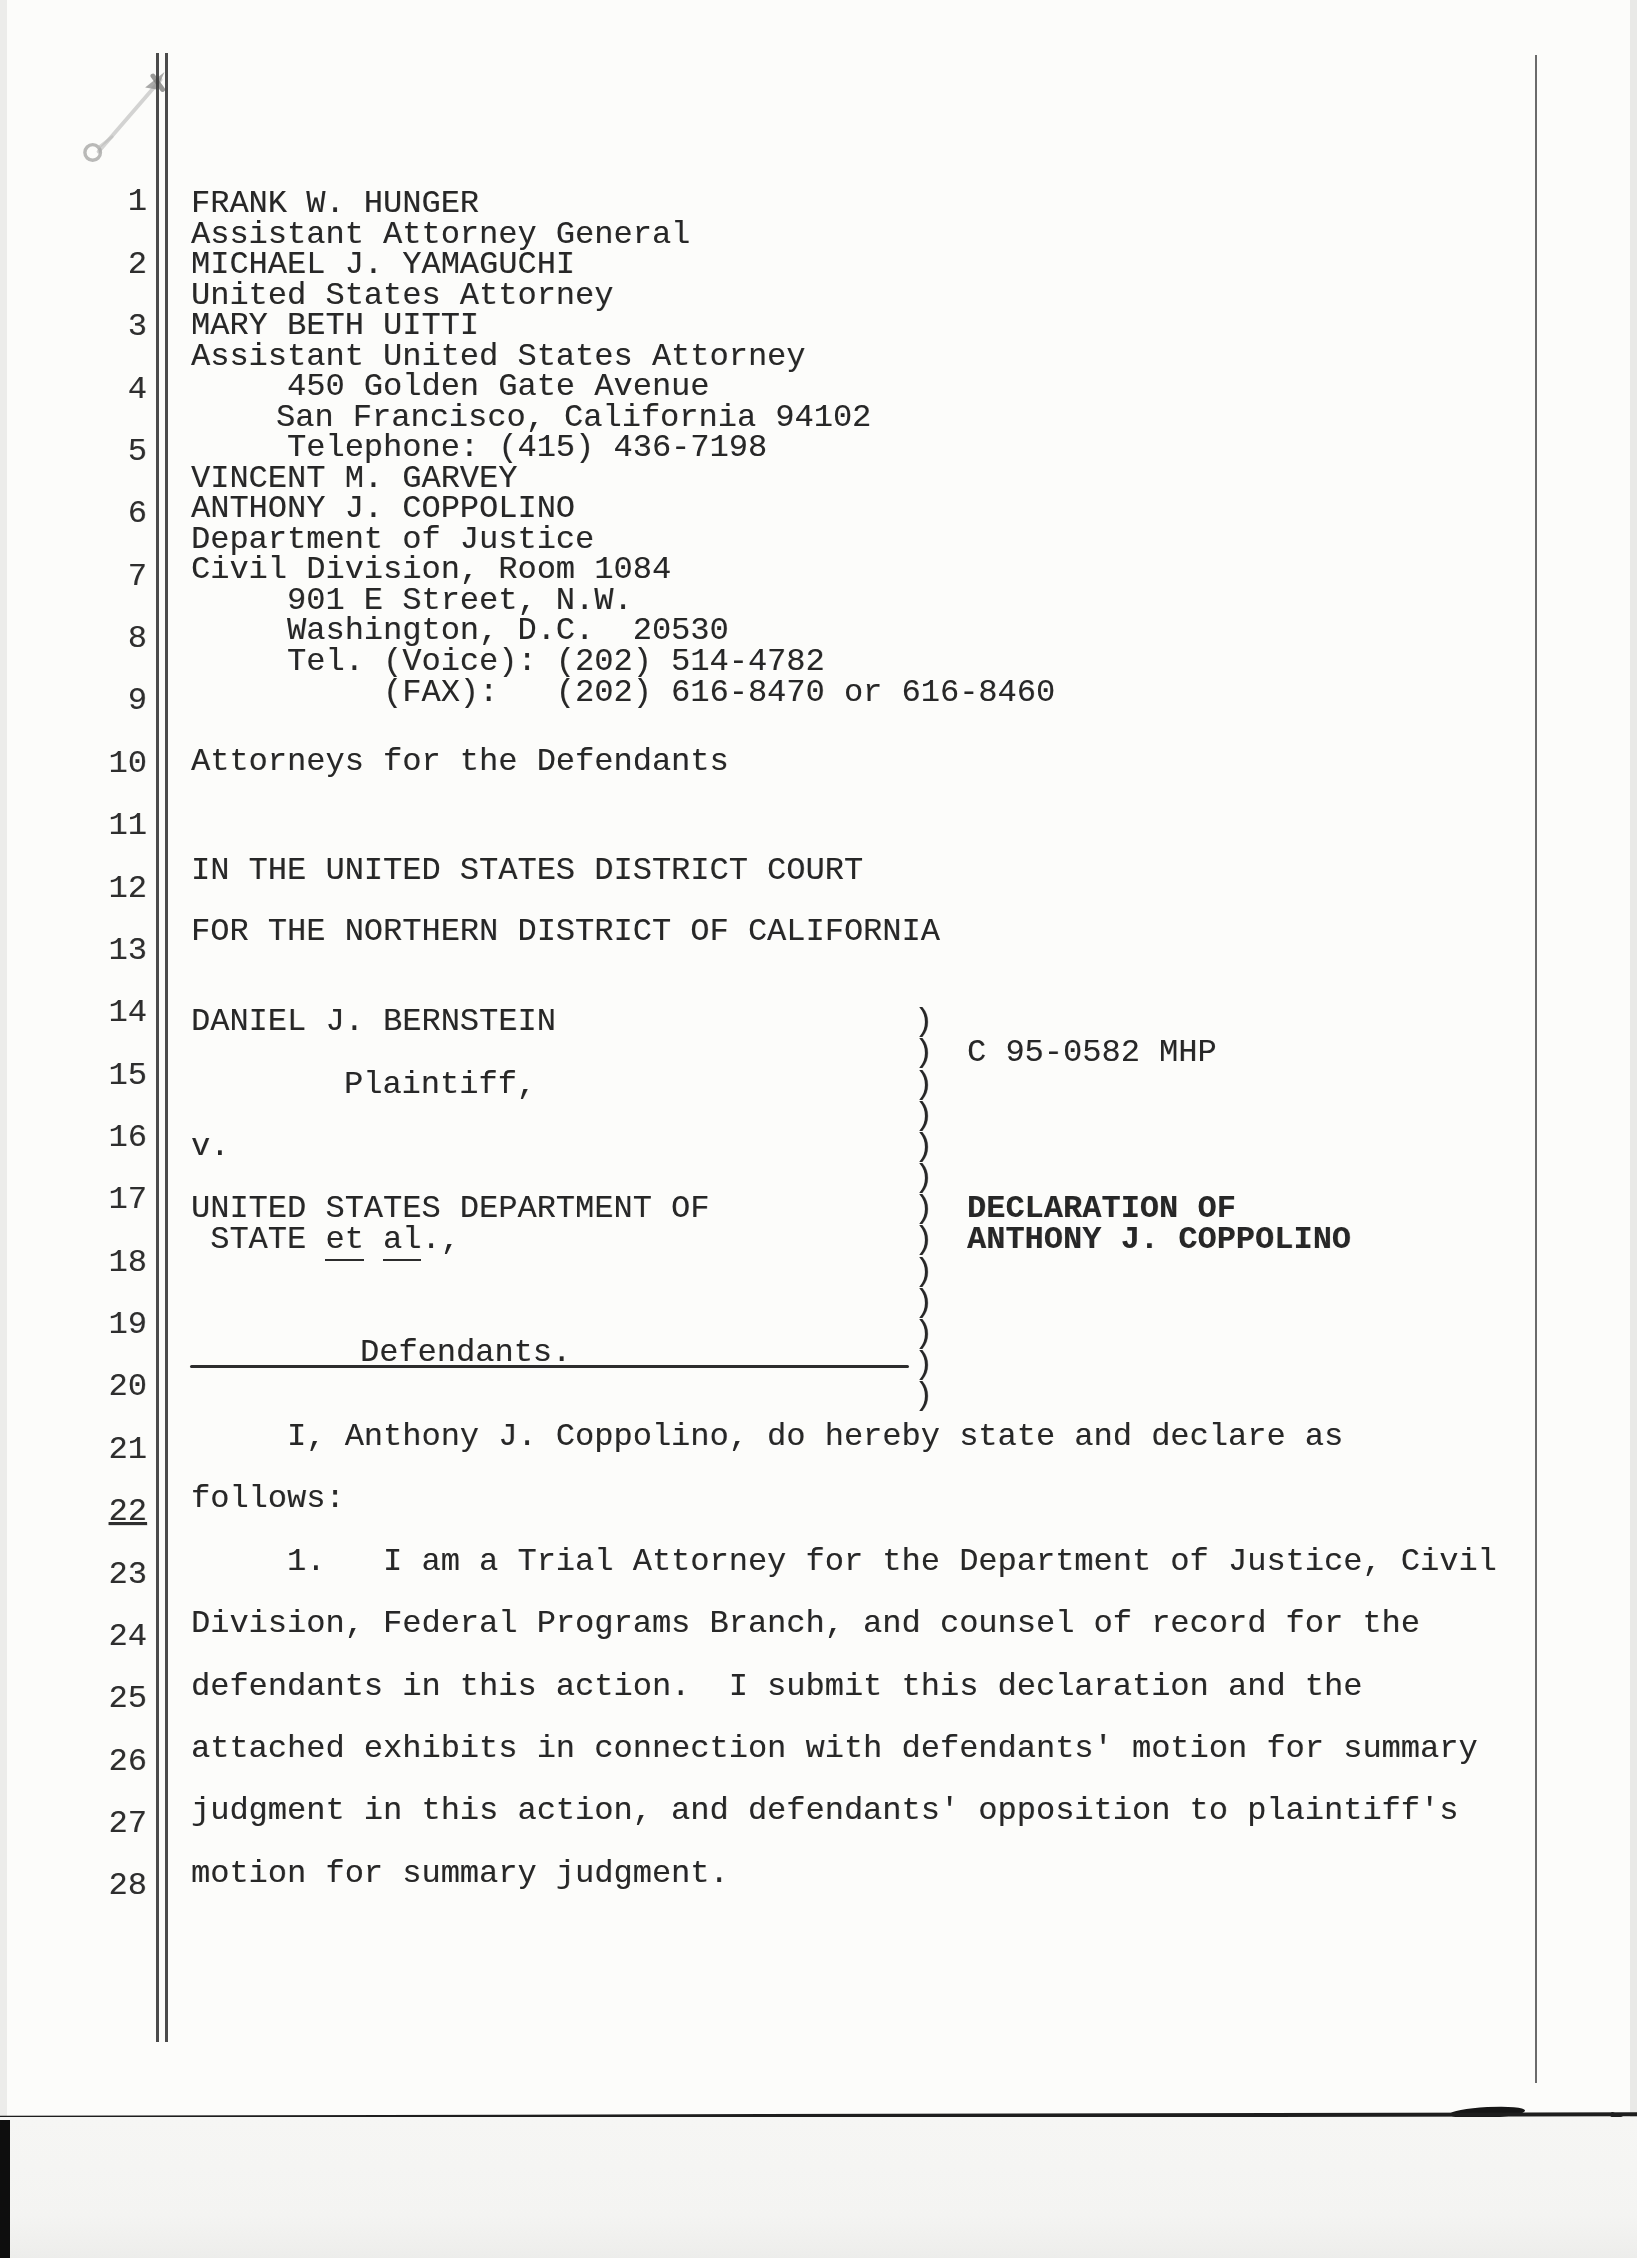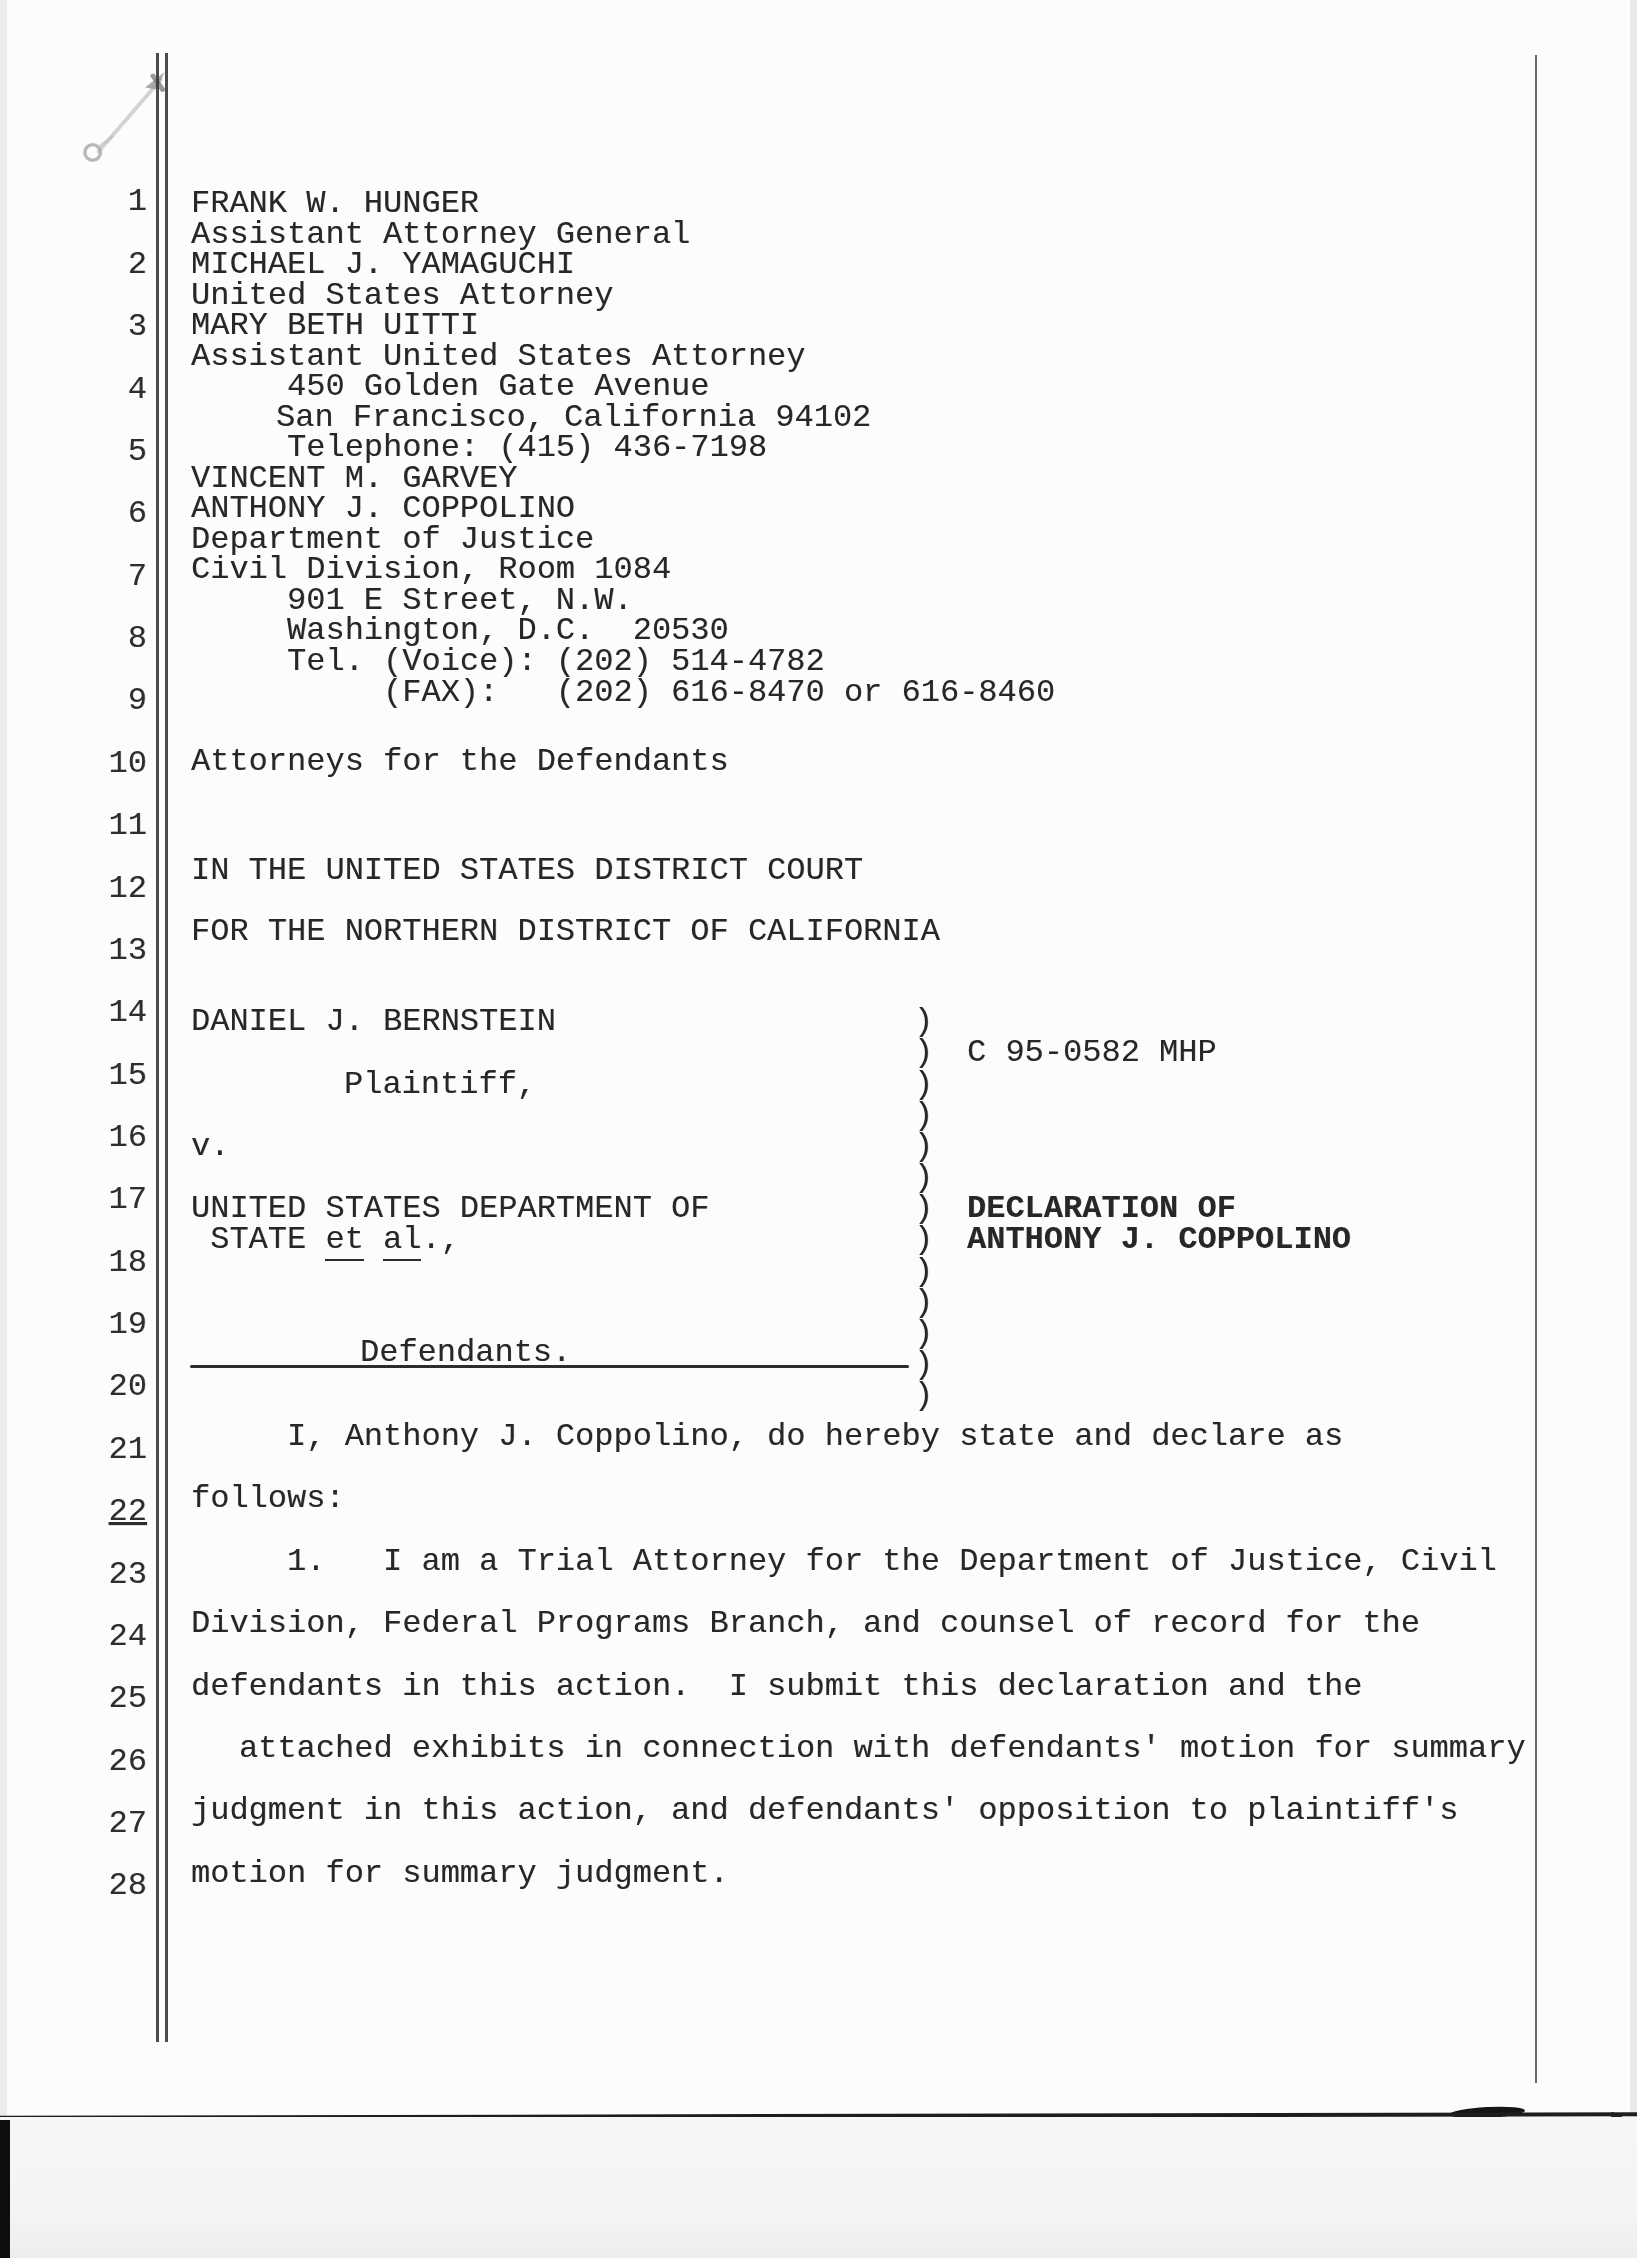--- a/index.html
+++ b/index.html
@@ -156,21 +156,21 @@
   <div class="txt" style="left:967px;top:1035px;">C 95-0582 MHP</div>
   <div class="txt bold" style="left:967px;top:1191px;">DECLARATION OF</div>
   <div class="txt bold" style="left:967px;top:1222px;">ANTHONY J. COPPOLINO</div>
 
   <div id="body-block">
       <div class="txt" style="top: 1419px; left: 191px;">     I, Anthony J. Coppolino, do hereby state and declare as</div>
       <div class="txt" style="top: 1481px; left: 191px;">follows:</div>
       <div class="txt" style="top: 1544px; left: 191px;">     1.   I am a Trial Attorney for the Department of Justice, Civil</div>
       <div class="txt" style="top: 1606px; left: 191px;">Division, Federal Programs Branch, and counsel of record for the</div>
       <div class="txt" style="top: 1669px; left: 191px;">defendants in this action.  I submit this declaration and the</div>
-      <div class="txt" style="top: 1731px; left: 191px; margin-left: 48px;">attached exhibits in connection with defendants' motion for summary</div>
+      <div class="txt" style="top: 1731px; left: 191px;">attached exhibits in connection with defendants' motion for summary</div>
       <div class="txt" style="top: 1793px; left: 191px;">judgment in this action, and defendants' opposition to plaintiff's</div>
       <div class="txt" style="top: 1856px; left: 191px;">motion for summary judgment.</div>
     </div>
 
   <div id="page-edge-blob"></div>
   <div id="page-edge-line"></div>
   <div id="page-edge-hook"></div>
   <div id="below-region">
     <div id="below-left-strip"></div>
   </div>

